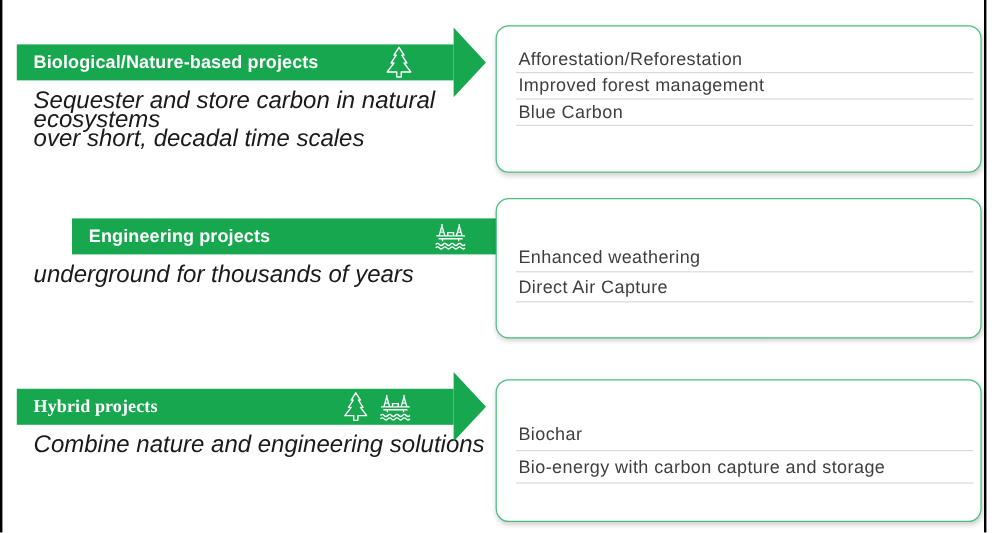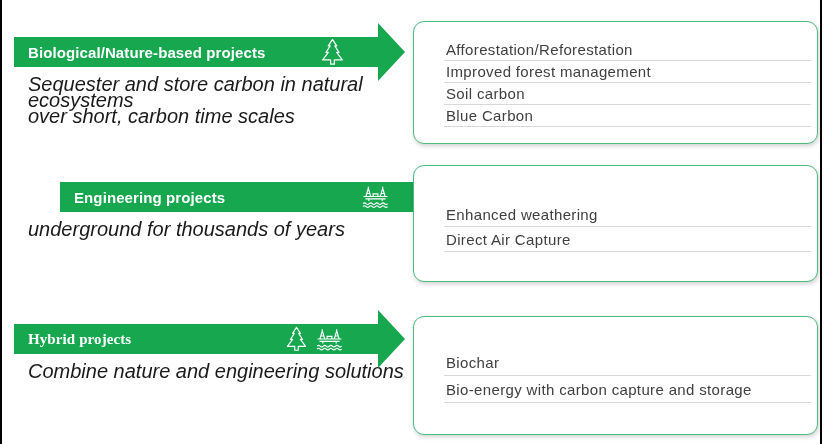--- a/index.html
+++ b/index.html
@@ -26,21 +26,21 @@
         display:flex;align-items:center;}
   .band-title{color:var(--title-text);font-weight:bold;font-size:15px;padding-left:14px;letter-spacing:0.1px;}
   .band-icons{position:absolute;right:34px;top:50%;transform:translateY(-50%);display:flex;align-items:center;gap:8px;}
   .arrow-head{position:absolute;left:364px;top:50%;transform:translateY(-50%);
         width:0;height:0;border-top:29px solid transparent;border-bottom:29px solid transparent;
         border-left:27px solid var(--arrow-green);}
   .desc{margin-top:9px;padding-left:14px;font-style:italic;font-size:20px;line-height:16px;color:var(--desc-text);}
 
   .panel{position:absolute;left:413px;width:405px;background:#fff;
         border:1.5px solid var(--panel-border);border-radius:11px;
-        box-shadow:1px 2px 4px rgba(0,0,0,0.18);padding-left:14px;}
+        box-shadow:1px 2px 4px rgba(0,0,0,0.18);}
   .panel-rows{padding:0 6px 0 16px;}
   .row{display:flex;align-items:center;border-bottom:1px solid var(--separator);
         font-size:15px;letter-spacing:0.35px;color:var(--list-text);padding-left:2px;}
   .p1 .row{height:22px;}
   .p2 .row{height:25px;}
   .p3 .row{height:27px;}
   .p1{top:21px;height:123px;} .p1 .panel-rows{padding-top:17px;}
   .p2{top:165px;height:117px;} .p2 .panel-rows{padding-top:36px;}
   .p3{top:316px;height:119px;} .p3 .panel-rows{padding-top:32px;}
 
@@ -64,21 +64,21 @@
         <span class="band-icons">
           <svg class="icon-svg" viewBox="0 0 24 30" width="23" height="28">
             <path d="M12 1.5 L16.5 8.5 L14.5 8.5 L19 15.5 L16.5 15.5 L22.5 23.5 L14 23.5 L14 28 L10 28 L10 23.5 L1.5 23.5 L7.5 15.5 L5 15.5 L9.5 8.5 L7.5 8.5 Z" fill="none" stroke="#ffffff" stroke-width="1.3" stroke-linejoin="round"></path>
           </svg>
         </span>
       </div>
       <div class="arrow-head"></div>
     </div>
     <div class="desc">
       <div>Sequester and store carbon in natural ecosystems</div>
-      <div>over short, carbon time scales</div>
+      <div>over short, decadal time scales</div>
     </div>
   </div>
 
   <div class="section s2">
     <div class="arrow-row">
       <div class="band">
         <span class="band-title">Engineering projects</span>
         <span class="band-icons">
           <svg class="icon-svg" viewBox="0 0 30 24" width="29" height="23">
             <g fill="none" stroke="#ffffff" stroke-width="1.2">
@@ -125,21 +125,20 @@
     </div>
     <div class="desc">
       <div>Combine nature and engineering solutions</div>
     </div>
   </div>
 
   <div class="panel p1">
     <div class="panel-rows">
       <div class="row">Afforestation/Reforestation</div>
       <div class="row">Improved forest management</div>
-      <div class="row">Soil carbon</div>
       <div class="row">Blue Carbon</div>
     </div>
   </div>
 
   <div class="panel p2">
     <div class="panel-rows">
       <div class="row">Enhanced weathering</div>
       <div class="row">Direct Air Capture</div>
     </div>
   </div>

